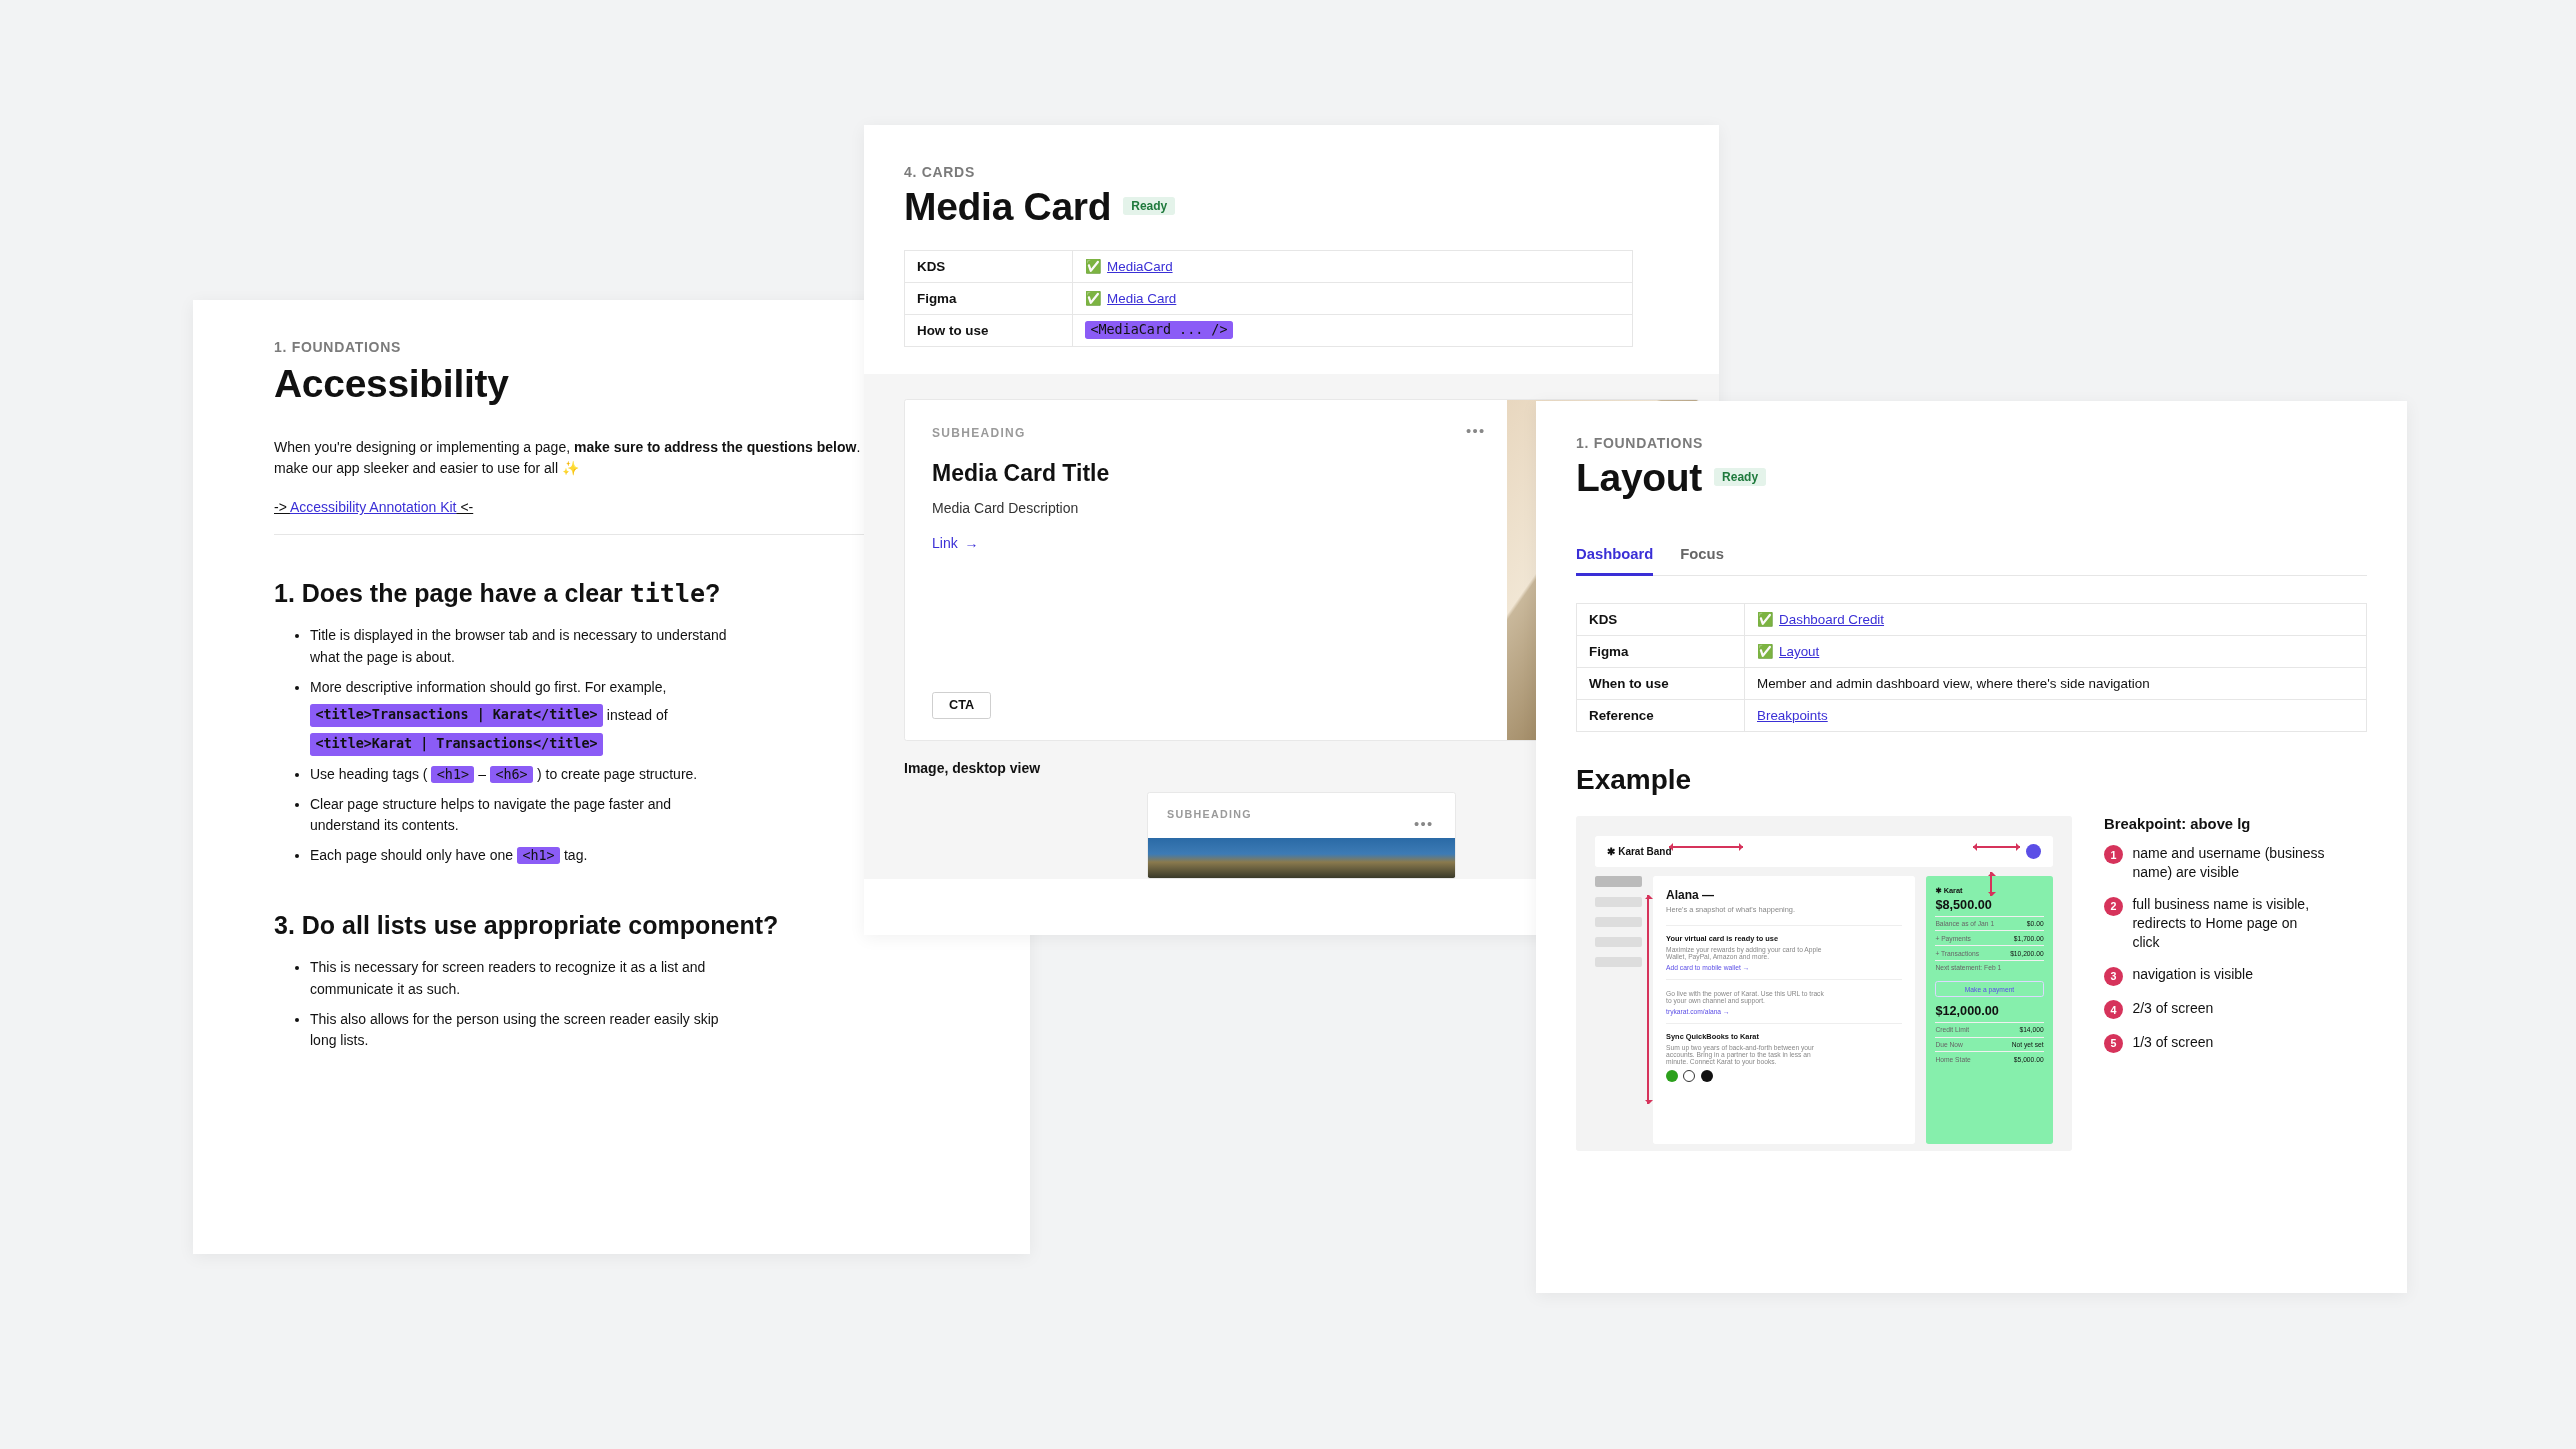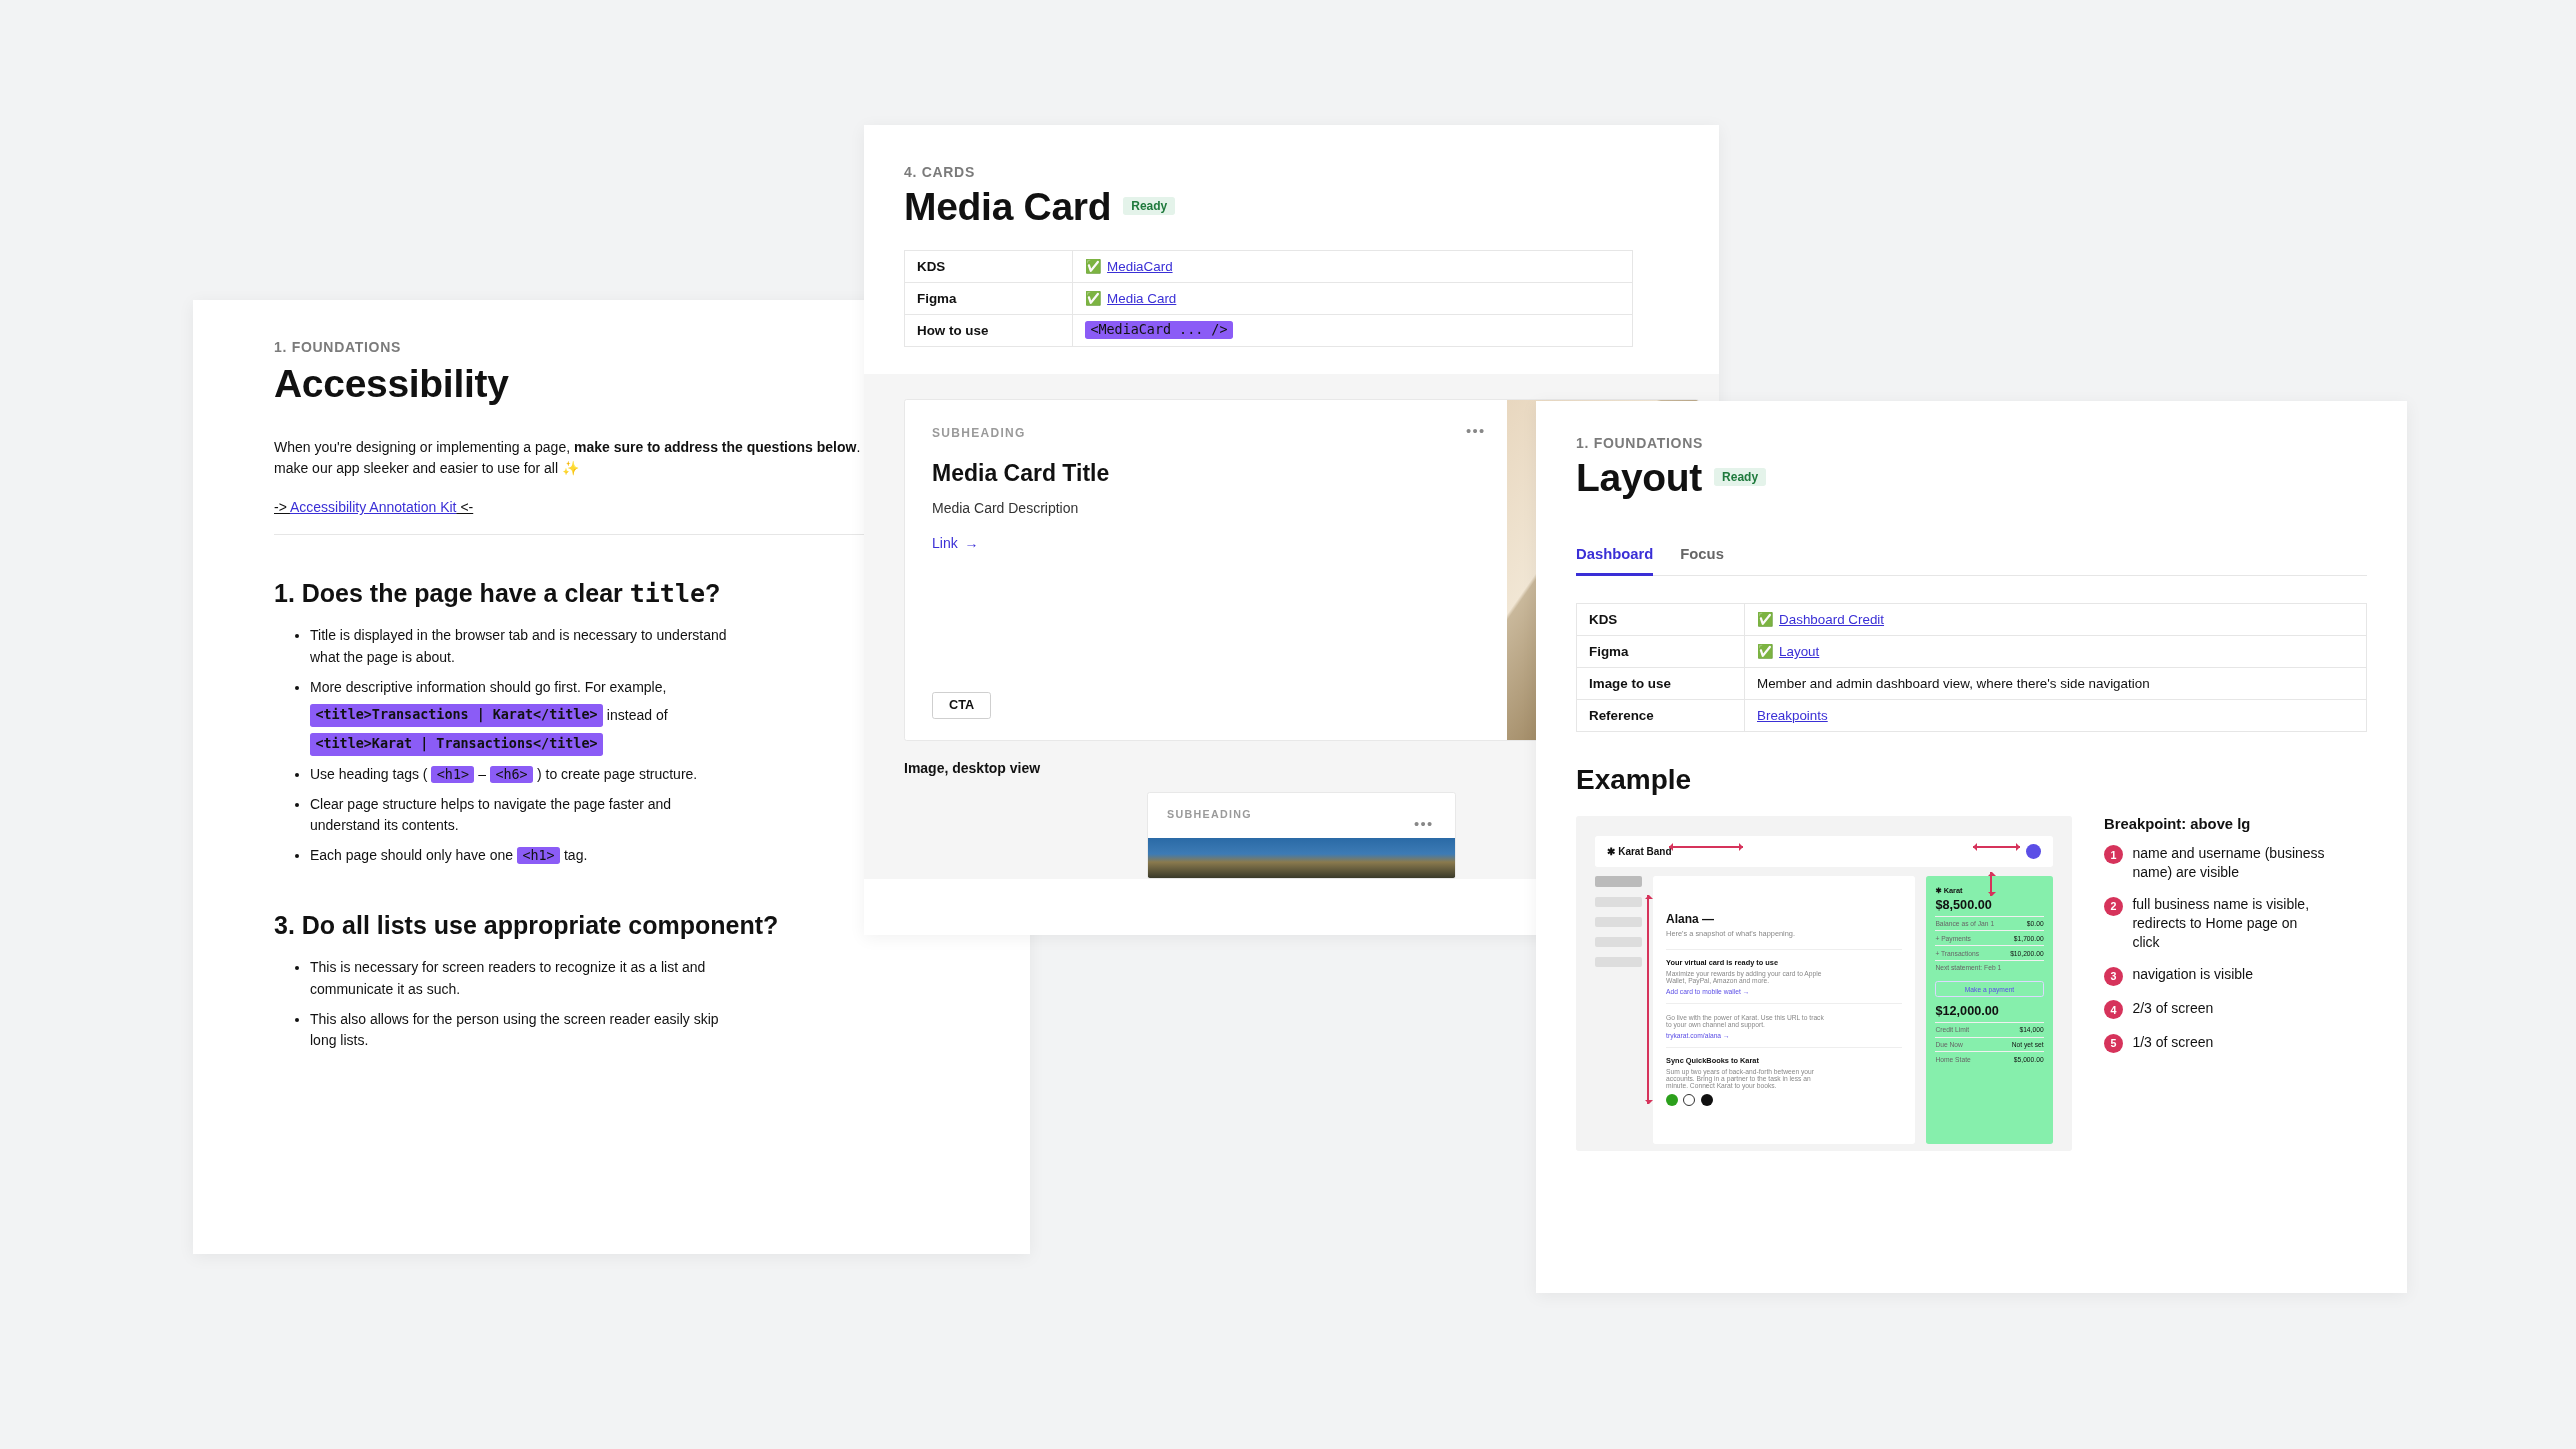--- a/index.html
+++ b/index.html
@@ -92,21 +92,21 @@
   .shot .topbar .harrow2::after{right:-4px;border-left-color:#d6335b;}
   .shot .body { display:flex; gap:10.7px; margin-top:9.4px; height: 268px;}
   .shot .nav { width:47px; }
   .shot .nav .ni { height:10.7px; background:#ddd; margin-bottom:9.4px; border-radius:2px; }
   .shot .nav .ni:first-child { background:#bbb; }
   .shot .main { flex:1; background:#fff; border-radius:2.7px; padding:12px 13.4px; position:relative; }
   .shot .main .vline { position:absolute; left:-5.4px; top:19px; bottom:40px; width:0; border-left:2px solid #d6335b;}
   .shot .main .vline::before,.shot .main .vline::after{content:"";position:absolute;left:-4px;width:0;height:0;border:4px solid transparent;}
   .shot .main .vline::before{top:-4px;border-bottom-color:#d6335b;}
   .shot .main .vline::after{bottom:-4px;border-top-color:#d6335b;}
-  .shot .name { font-size:12px; font-weight:800;margin-top:24px; }
+  .shot .name { font-size:12px; font-weight:800; }
   .shot .sub { font-size:7.4px; color:#888; margin-top:2.7px; margin-bottom:10.7px;}
   .shot .block { border-top:0.7px solid #eee; padding:8px 0; }
   .shot .block .bt { font-size:7.4px; font-weight:700;}
   .shot .block .bd { font-size:6.7px; color:#888; margin-top:2.7px; max-width: 161px;}
   .shot .block .bl { font-size:6.7px; color:#5b4ee6; margin-top:4px;}
   .shot .icons { display:flex; gap:5.4px; margin-top:5.4px;}
   .shot .ic { width:12px; height:12px; border-radius:50%;}
   .shot .side { width:127px; background:#86efac; border-radius:2.7px; padding:9.4px 9.4px; position:relative;}
   .shot .side .amount { font-size:12.7px; font-weight:800; margin:2.7px 0 4px 0;}
   .shot .side .row { display:flex; justify-content:space-between; font-size:6.7px; color:#666; padding:3.4px 0; border-top:0.7px solid #f0f0f0;}
@@ -233,21 +233,21 @@
     <tbody>
         <tr>
       <th>KDS</th>
       <td><span class="check">✅</span><a href="#">Dashboard Credit</a></td>
     </tr>
     <tr>
       <th>Figma</th>
       <td><span class="check">✅</span><a href="#">Layout</a></td>
     </tr>
     <tr>
-      <th>Image to use</th>
+      <th>When to use</th>
       <td>Member and admin dashboard view, where there's side navigation</td>
     </tr>
     <tr>
       <th>Reference</th>
       <td><a href="#">Breakpoints</a></td>
     </tr>
   </tbody>
     </table>
 
   <div class="example-h">Example</div>

